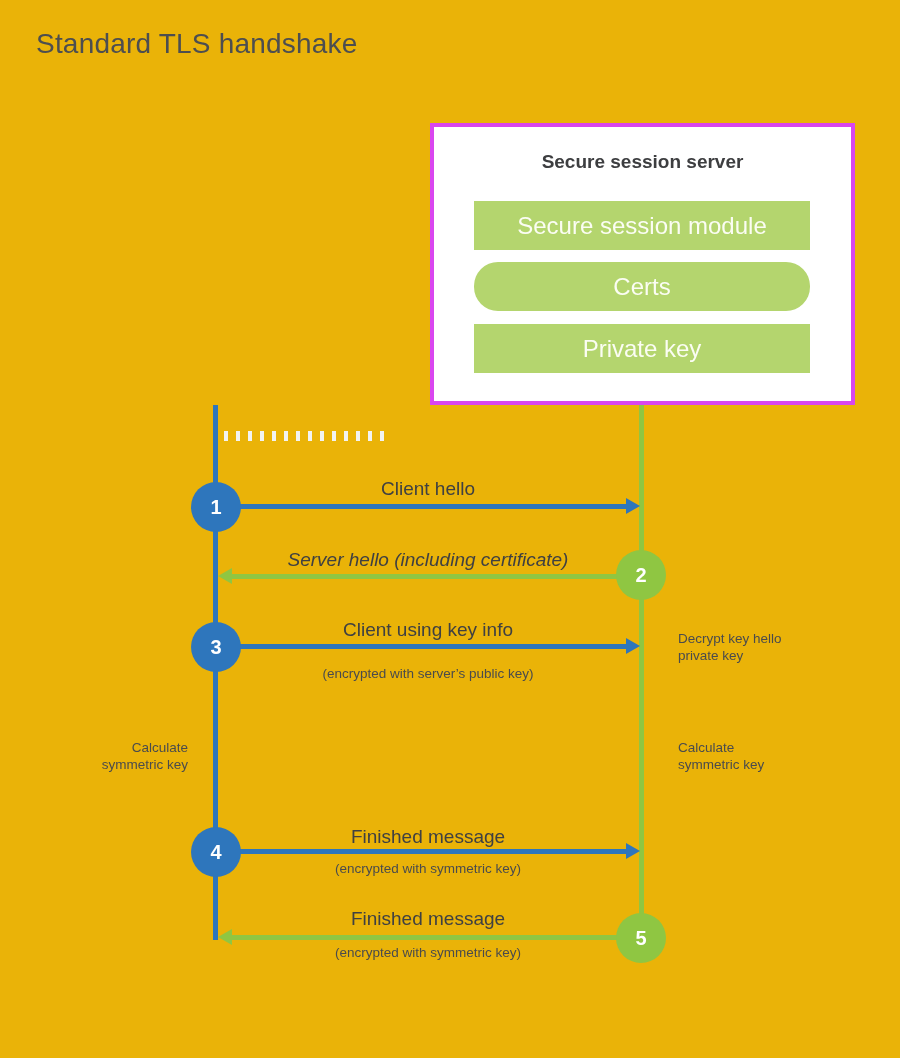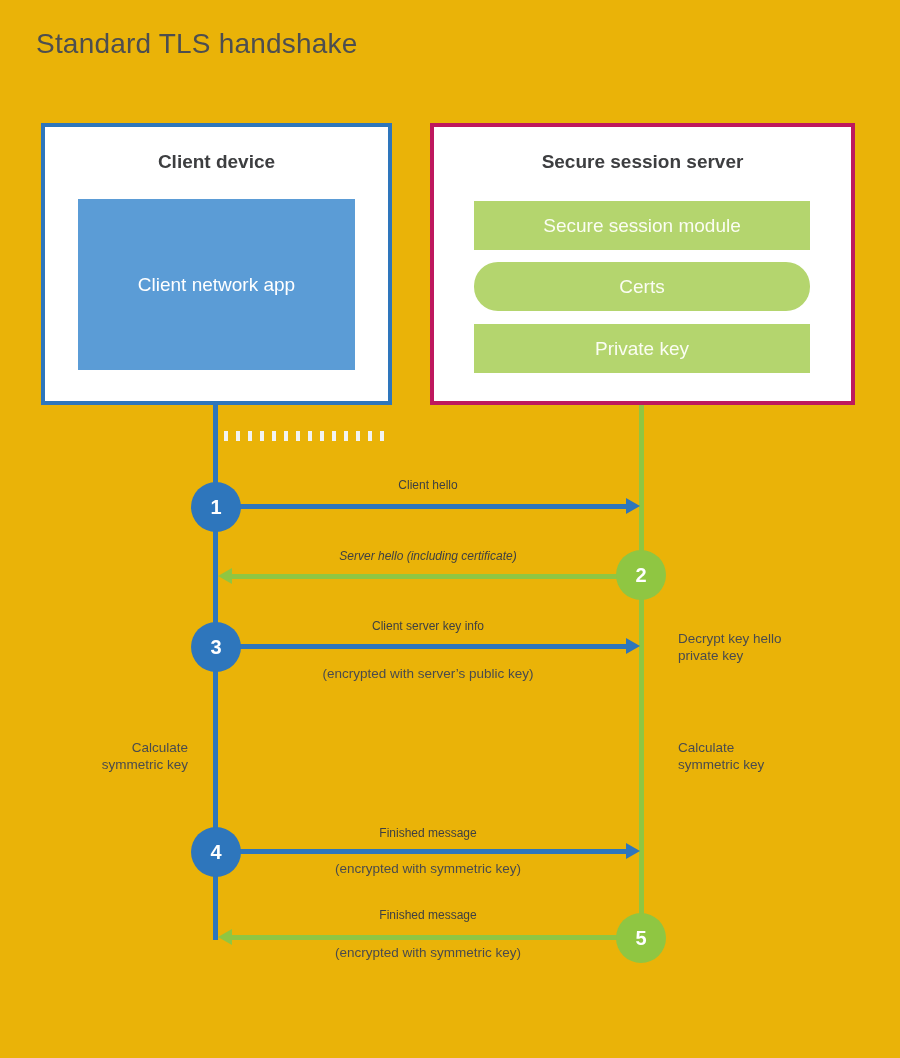--- a/index.html
+++ b/index.html
@@ -7,27 +7,27 @@
   #stage{position:relative;width:872px;height:1058px;background:#eab308;overflow:hidden;padding-left:32px;}
 
   .abs{position:absolute;}
 
   
   .page-title{left:36px;top:28px;font-size:28px;font-weight:300;color:#4d4e50;letter-spacing:.2px;}
 
   
   .actor-box{box-sizing:border-box;top:123px;height:282px;background:#ffffff;}
   .client-box{left:41px;width:351px;border:4px solid #2e76bc;}
-  .server-box{left:430px;width:425px;border:4px solid #be185d;}
+  .server-box{left:430px;width:425px;border:4px solid #d946ef;}
   .actor-title{left:0;top:24px;width:100%;text-align:center;font-size:19px;font-weight:700;color:#3d3e40;}
 
   .app-rect{left:33px;top:72px;width:277px;height:171px;background:#5b9cd6;display:flex;align-items:center;justify-content:center;text-align:center;color:#ffffff;font-size:19px;line-height:1.45;}
   .app-rect .inner{width:200px;}
 
-  .module-bar{left:40px;width:336px;height:49px;background:#b4d56e;display:flex;align-items:center;justify-content:center;color:#fbfdf3;font-size:19px;}
+  .module-bar{left:40px;width:336px;height:49px;background:#b4d56e;display:flex;align-items:center;justify-content:center;color:#fbfdf3;font-size:24px;}
   .bar-0{top:74px;} .bar-1{top:135px;border-radius:24px;} .bar-2{top:197px;}
 
   
   .lifeline{width:5px;top:405px;}
   .client-line{left:213px;height:535px;background:#2e76bc;}
   .server-line{left:639px;height:537px;background:#8fc642;}
 
   
   .faint-dashes{left:224px;top:431px;width:164px;height:10px;
     background:repeating-linear-gradient(90deg,#f2f3f3 0 4px,transparent 4px 12px);}
@@ -44,44 +44,38 @@
   .head{position:absolute;top:-6px;width:0;height:0;border-top:8.5px solid transparent;border-bottom:8.5px solid transparent;}
   .head.right{left:100%;border-left:14px solid #2e76bc;}
   .head.left{left:-14px;border-right:14px solid #8fc642;}
   .a1{left:216px;top:504px;width:410px;}
   .a2{left:232px;top:574px;width:409px;}
   .a3{left:216px;top:644px;width:410px;}
   .a4{left:216px;top:849px;width:410px;}
   .a5{left:232px;top:935px;width:409px;}
 
   
-  .msg-label{left:216px;width:424px;text-align:center;font-size:12px;color:#3f4042;}
+  .msg-label{left:216px;width:424px;text-align:center;font-size:19px;color:#3f4042;}
   .msg-sub{left:216px;width:424px;text-align:center;font-size:13.5px;color:#4a4b4d;}
   .l1{top:478px;} .l2{top:549px;font-style:italic;} .l3{top:619px;} .s3{top:666px;}
   .l4{top:826px;} .s4{top:861px;} .l5{top:908px;} .s5{top:945px;}
 
   
   .side-note{font-size:13.5px;color:#4a4b4d;line-height:17px;}
   .note-decrypt{left:678px;top:630px;text-align:left;}
   .note-calc-left{left:68px;top:739px;width:120px;text-align:right;}
   .note-calc-right{left:678px;top:739px;text-align:left;}
 </style>
 </head>
 <body>
 
 <div id="stage">
 
   <div class="abs page-title">Standard TLS handshake</div>
 
-  <div class="abs actor-box client-box">
-    <div class="abs actor-title">Client device</div>
-    <div class="abs app-rect">
-      <div class="inner">Client network app</div>
-    </div>
-  </div>
 
   <div class="abs actor-box server-box">
     <div class="abs actor-title">Secure session server</div>
     <div class="abs module-bar bar-0">
       <span>Secure session module</span>
     </div>
     <div class="abs module-bar bar-1">
       <span>Certs</span>
     </div>
     <div class="abs module-bar bar-2">
@@ -102,21 +96,21 @@
     </div>
 
   <div class="abs msg-label l2">Server hello (including certificate)</div>
   <div class="abs shaft green a2">
       <div class="head left"></div>
     </div>
   <div class="abs step-circle green-c c2">
       <span>2</span>
     </div>
 
-  <div class="abs msg-label l3">Client server key info</div>
+  <div class="abs msg-label l3">Client using key info</div>
   <div class="abs msg-sub s3">(encrypted with server’s public key)</div>
   <div class="abs shaft blue a3">
       <div class="head right"></div>
     </div>
   <div class="abs step-circle blue-c c3">
       <span>3</span>
     </div>
 
   <div class="abs msg-label l4">Finished message</div>
   <div class="abs msg-sub s4">(encrypted with symmetric key)</div>

